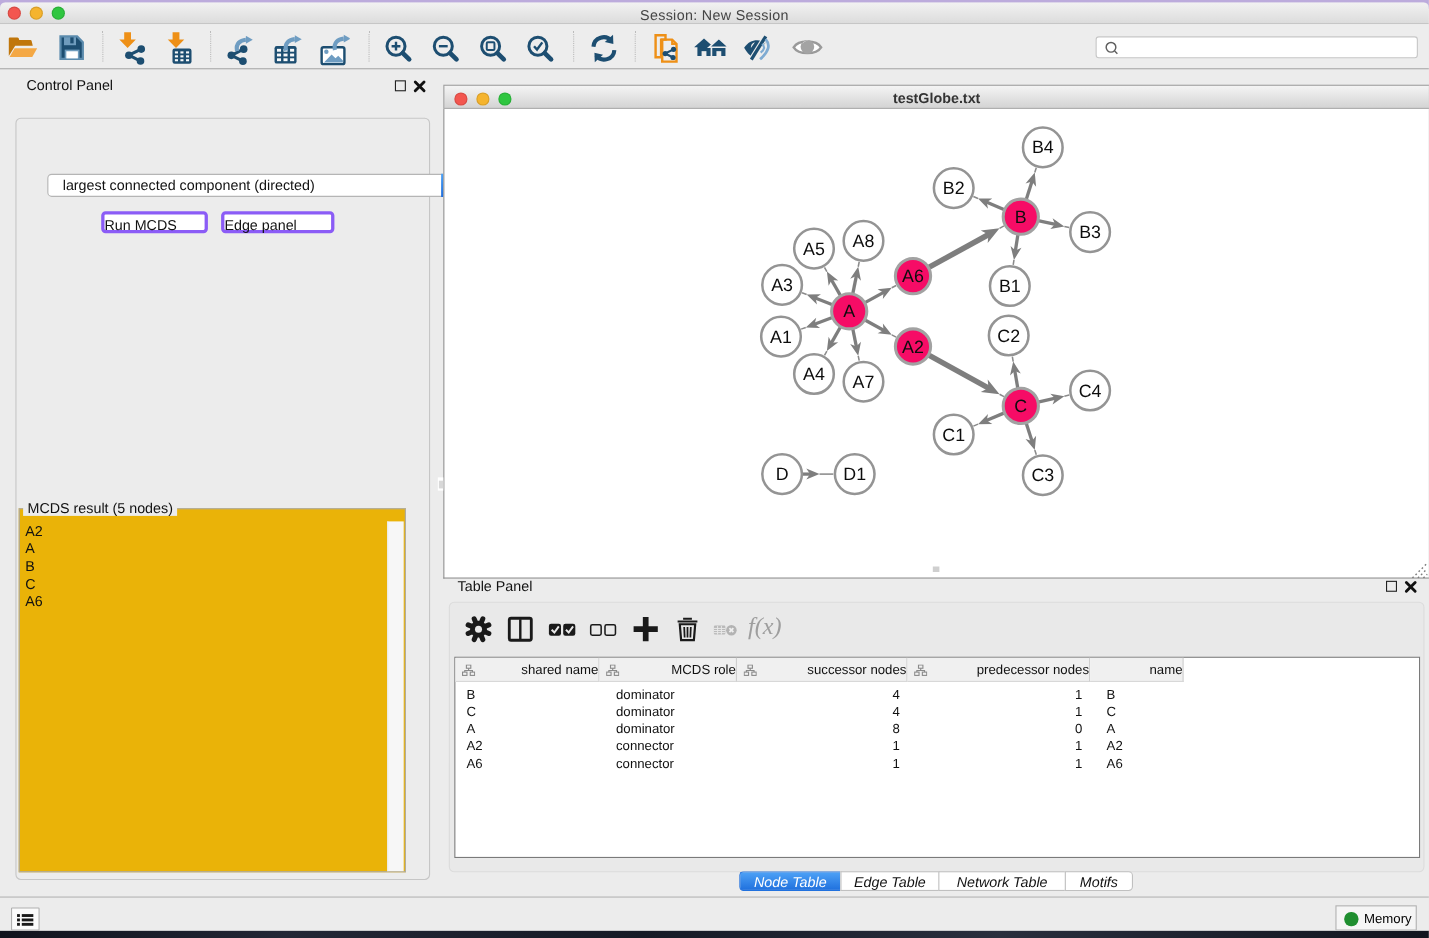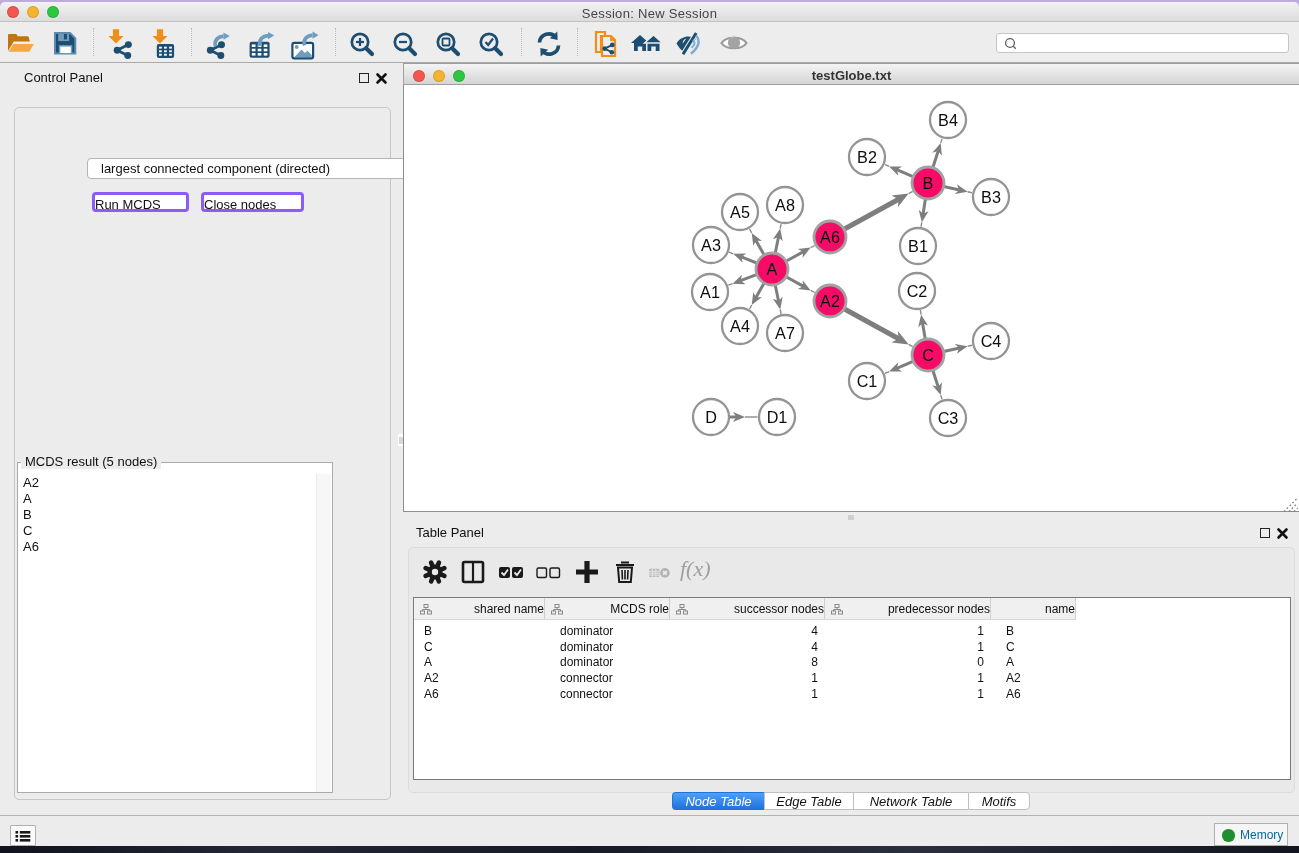--- a/index.html
+++ b/index.html
@@ -26,35 +26,35 @@
   .cptabs { position:absolute; display:flex; font-size:13px; }
   .cptab { background:#fff; border:1px solid #b9b9b9; border-right:none;
            display:flex; align-items:center; justify-content:center; color:#111; }
   .cptab:first-child { border-radius:4px 0 0 4px; }
   .cptab:last-child  { border-radius:0 4px 4px 0; border-right:1px solid #b9b9b9; }
   .cptab.sel { background:linear-gradient(#4da1f6,#2071de); color:#fff; border-color:#2071de; }
   #cpane { position:absolute; left:14px; top:44px; width:377px; height:693px;
     border:1px solid #c6c6c6; border-radius:5px; }
   #optlabel { position:absolute; left:0; top:74px; width:396px; text-align:center; font-size:13px; color:#111; }
   #combo { position:absolute; left:43px; top:95px; width:376px; height:21px; background:#fff;
-    border:1px solid #b5b5b5; border-radius:4px;margin-left:44px; }
+    border:1px solid #b5b5b5; border-radius:4px; }
   #combo .txt { position:absolute; left:13px; top:2px; font-size:13px; color:#111; }
   #combo .cap { position:absolute; right:-1px; top:-1px; width:18px; height:21px;
     background:linear-gradient(#4da1f6,#1e6edd); border-radius:0 4px 4px 0; }
   .cbtn { position:absolute; height:20px; background:#fff; border:3px solid #8b5cf6;
     border-radius:4px; font-size:13px; color:#111; text-align:left; }
-  #mcdsbox { position:absolute; left:17px; top:399px; width:316px; height:331px;
-    border:1px solid #ababab; background:#ffffff; }
+  #mcdsbox { position:absolute; left:17px; top:399px; width:352px; height:331px;
+    border:1px solid #ababab; background:#eab308; }
   #mcdsbox .lbl { position:absolute; left:3px; top:-9px; background:#ececec; padding:0 4px;
     font-size:13px; color:#111; }
   #mcdsbox .items { position:absolute; left:5px; top:12px; font-size:13px; color:#111; line-height:16px; }
   #mcdsbox .sb { position:absolute; right:1px; top:11px; width:15px; height:318px;
     background:#f7f7f7; border-left:1px solid #ececec; }
 
-  #netwin { position:absolute; left:403px; top:63px; width:897px; height:449px; }
+  #netwin { position:absolute; left:403px; top:77px; width:897px; height:449px; }
   #nettitle { position:absolute; left:0; top:0; width:897px; height:22px;
     background:linear-gradient(#f4f4f4,#d4d4d4); border:1px solid #9f9f9f; }
   #nettitle .t { position:absolute; width:100%; text-align:center; top:4px;
     font-size:13px; font-weight:bold; color:#333; }
   #netcanvas { position:absolute; left:0; top:22px; width:897px; height:427px; background:#fff;
     border:1px solid #8e8e8e; border-top:none; }
 
   #tpanel { position:absolute; left:396px; top:512px; width:903px; height:303px; }
   #tpane { position:absolute; left:12px; top:35px; width:887px; height:246px;
     background:#e9e9e9; border:1px solid #dcdcdc; border-radius:5px; }
@@ -71,21 +71,21 @@
     display:flex; align-items:center; justify-content:center; color:#111; }
   .ttab:first-child { border-radius:4px 0 0 4px; }
   .ttab:last-child { border-radius:0 4px 4px 0; border-right:1px solid #c0c0c0; }
   .ttab.sel { background:linear-gradient(#4da1f6,#2071de); color:#fff; border-color:#2071de; }
 
   #statusbar { position:absolute; left:0; top:815px; width:1299px; height:31px;
     background:#ececec; border-top:1px solid #b3b3b3; }
   #listbtn { position:absolute; left:10px; top:9px; width:26px; height:21px; background:#fbfbfb;
     border:1px solid #b0b0b0; border-radius:1px; }
   #membtn { position:absolute; left:1214px; top:7px; width:74px; height:23px; background:#f5f5f5;
-    border:1px solid #b0b0b0; font-size:12px; color:#0369a1; }
+    border:1px solid #b0b0b0; font-size:12px; color:#000000; }
   #membtn .dot { position:absolute; left:7px; top:5px; width:12.5px; height:12.5px;
     border-radius:50%; background:#1f8e2f; }
   #membtn .mt { position:absolute; left:25px; top:3.5px; }
 </style>
 </head>
 <body>
 <div id="purple"></div>
 <div id="desk-bottom"></div>
 <div id="titlebar">
   <div id="title-text">Session: New Session</div>
@@ -242,21 +242,21 @@
     </svg>
   <div id="cpane"></div>
   <div id="combo">
     <div class="txt">largest connected component (directed)</div>
     <div class="cap"><svg width="18" height="21" viewBox="0 0 18 21">
           <path d="M5.5 8.2 L9 4.6 L12.5 8.2" fill="none" stroke="#fff" stroke-width="1.8" stroke-linecap="round" stroke-linejoin="round"></path>
           <path d="M5.5 12.8 L9 16.4 L12.5 12.8" fill="none" stroke="#fff" stroke-width="1.8" stroke-linecap="round" stroke-linejoin="round"></path>
         </svg></div>
   </div>
   <div class="cbtn" style="left:92px;top:129px;width:97px;line-height:19px">Run MCDS</div>
-  <div class="cbtn" style="left:201px;top:129px;width:103px;line-height:19px">Close nodes</div>
+  <div class="cbtn" style="left:201px;top:129px;width:103px;line-height:19px">Edge panel</div>
   <div id="mcdsbox">
     <div class="lbl">MCDS result (5 nodes)</div>
     <div class="items">A2<br>A<br>B<br>C<br>A6</div>
     <div class="sb"></div>
   </div>
 </div>
 
 <div style="position:absolute;left:398px;top:434px;width:5px;height:12px;background:#fff;z-index:5"></div>
 <div style="position:absolute;left:398.5px;top:436.5px;width:4px;height:7px;background:#d8d8d8;z-index:6"></div>
 <div style="position:absolute;left:848px;top:514.5px;width:6px;height:5px;background:#cfcfcf;z-index:5"></div>

